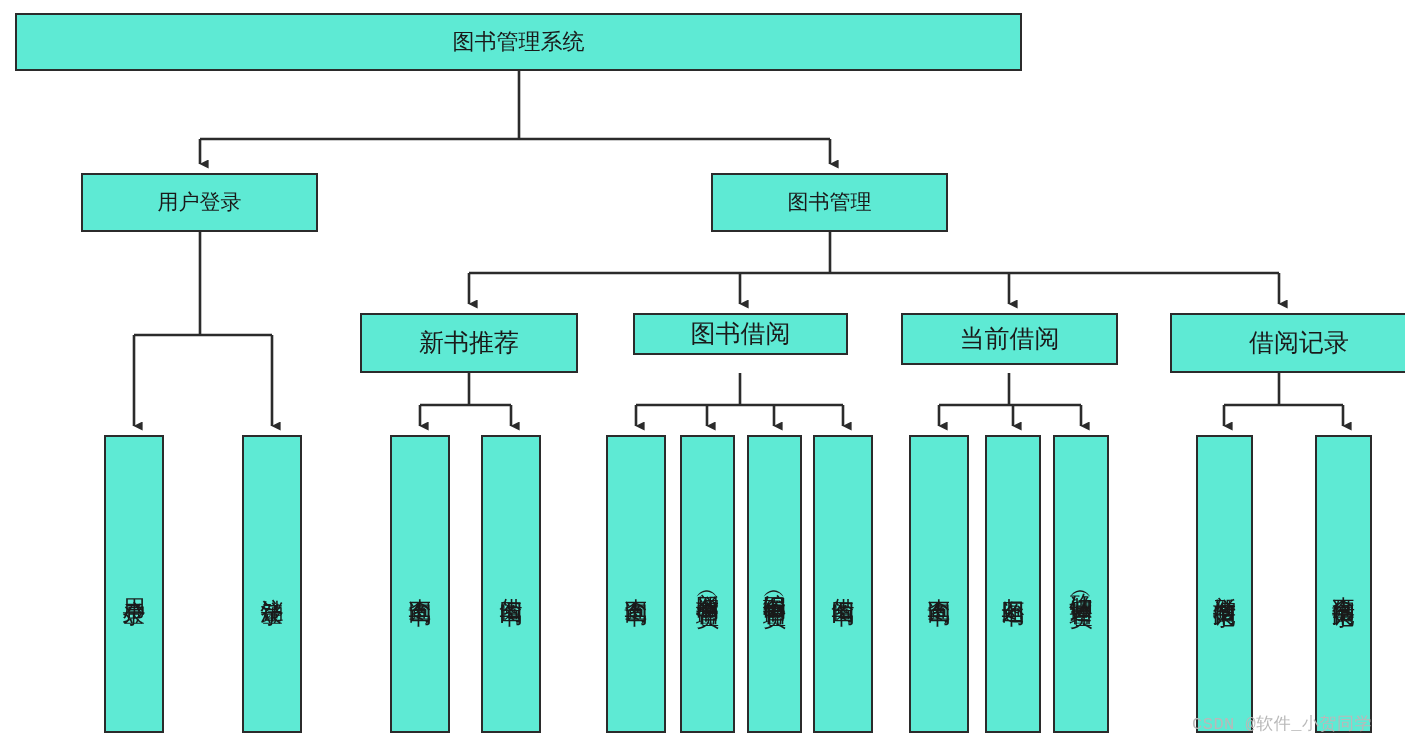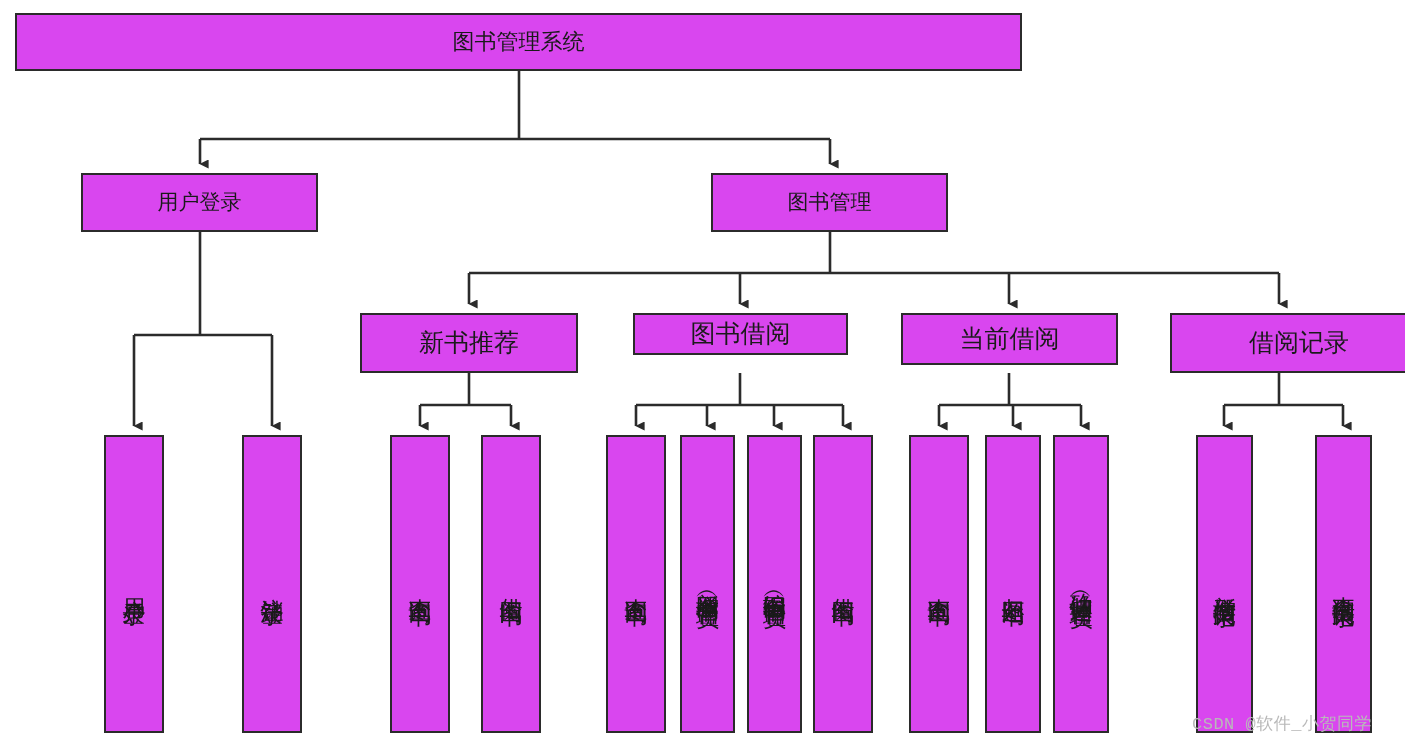--- a/index.html
+++ b/index.html
@@ -23,21 +23,21 @@
     position: absolute;
     left: 0;
     top: 0;
     width: 1405px;
     height: 747px;
   }
   .node-box {
     position: absolute;
     box-sizing: border-box;
     border: 2px solid #2b2b2b;
-    background: #d946ef;
+    background: #5eead4;
     display: flex;
     align-items: center;
     justify-content: center;
     overflow: hidden;
   }
   .node-label {
     color: #1a1a1a;
     text-align: center;
     line-height: 1.18;
     white-space: nowrap;

